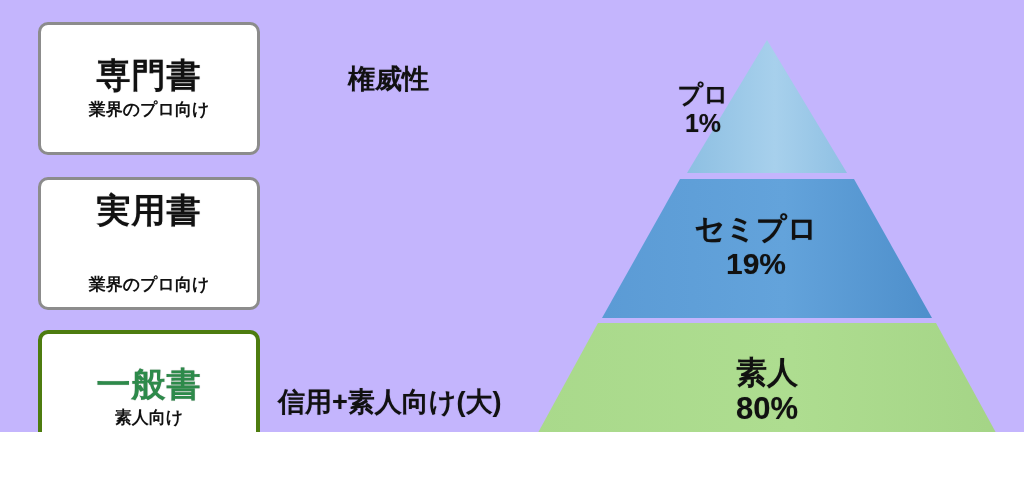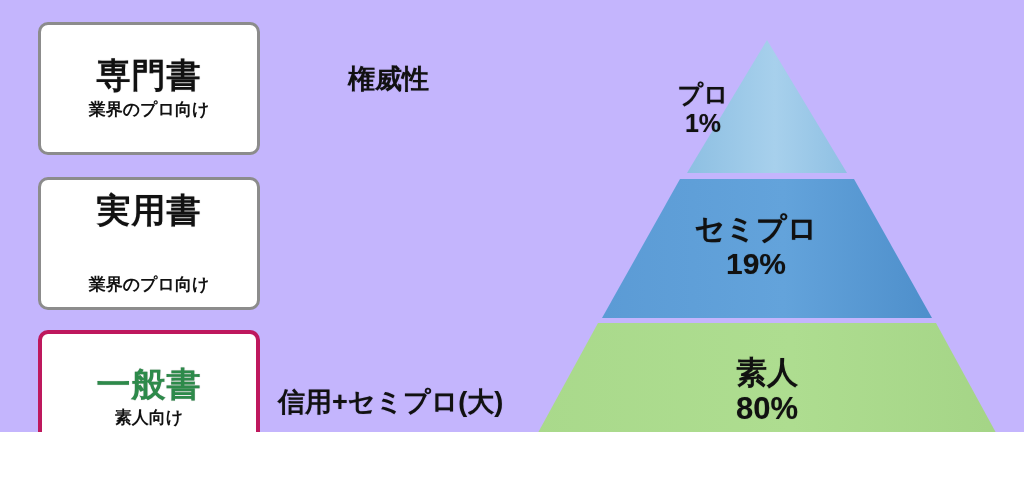--- a/index.html
+++ b/index.html
@@ -27,21 +27,21 @@
     box-sizing: border-box;
     background: #ffffff;
     border-radius: 10px;
     display: flex;
     flex-direction: column;
     align-items: center;
     justify-content: center;
   }
   .card-1 { top: 22px;  height: 133px; border: 3px solid #8c8c8c; }
   .card-2 { top: 177px; height: 133px; border: 3px solid #8c8c8c; gap: 40px; }
-  .card-3 { top: 330px; height: 134px; border: 4px solid #be185d; }
+  .card-3 { top: 330px; height: 134px; border: 4px solid #4d7c0f; }
 
   .card-title {
     font-size: 34px;
     font-weight: 700;
     line-height: 1.1;
     letter-spacing: 1px;
     color: #111111;
     margin: 0 0 6px 0;
     text-shadow: 0 0 1px rgba(0,0,0,0.35);
   }
@@ -108,21 +108,21 @@
     <div class="card-title">実用書</div>
     <div class="card-sub">業界のプロ向け</div>
   </div>
 
   <div class="card card-3">
     <div class="card-title accent">一般書</div>
     <div class="card-sub">素人向け</div>
   </div>
 
   <div class="benefit benefit-1">権威性</div>
-  <div class="benefit benefit-3">信用+セミプロ(大)</div>
+  <div class="benefit benefit-3">信用+素人向け(大)</div>
 
   <div id="pyramid">
     <svg width="524" height="459" viewBox="0 0 524 459" xmlns="http://www.w3.org/2000/svg">
       <defs>
         <linearGradient id="gradTop" x1="0" y1="0" x2="1" y2="0">
           <stop offset="0%" stop-color="#8dbfe2"></stop>
           <stop offset="55%" stop-color="#a7d0ec"></stop>
           <stop offset="100%" stop-color="#8fc0e3"></stop>
         </linearGradient>
         <linearGradient id="gradMid" x1="0" y1="0" x2="1" y2="0">

